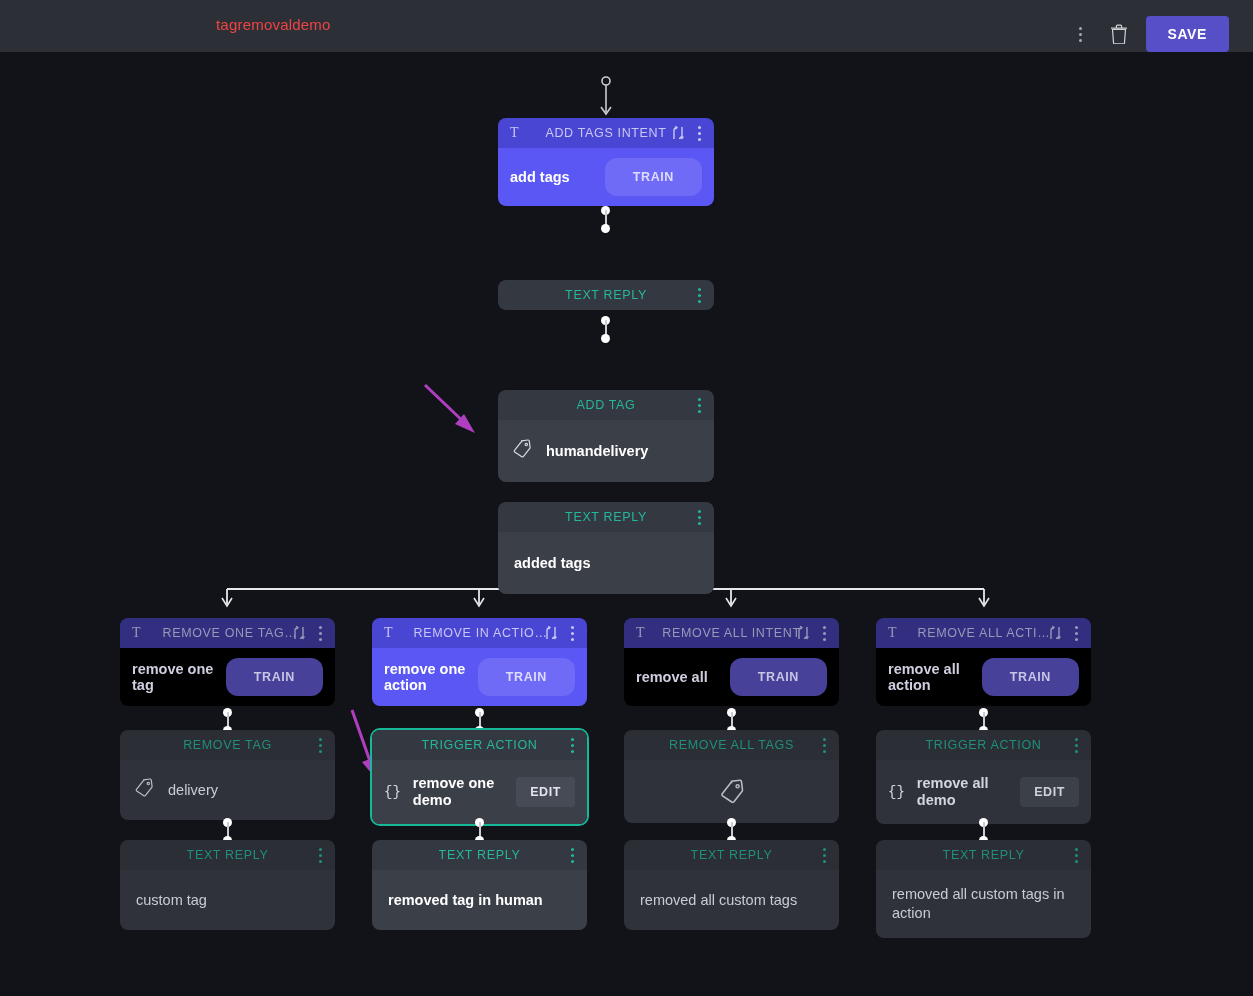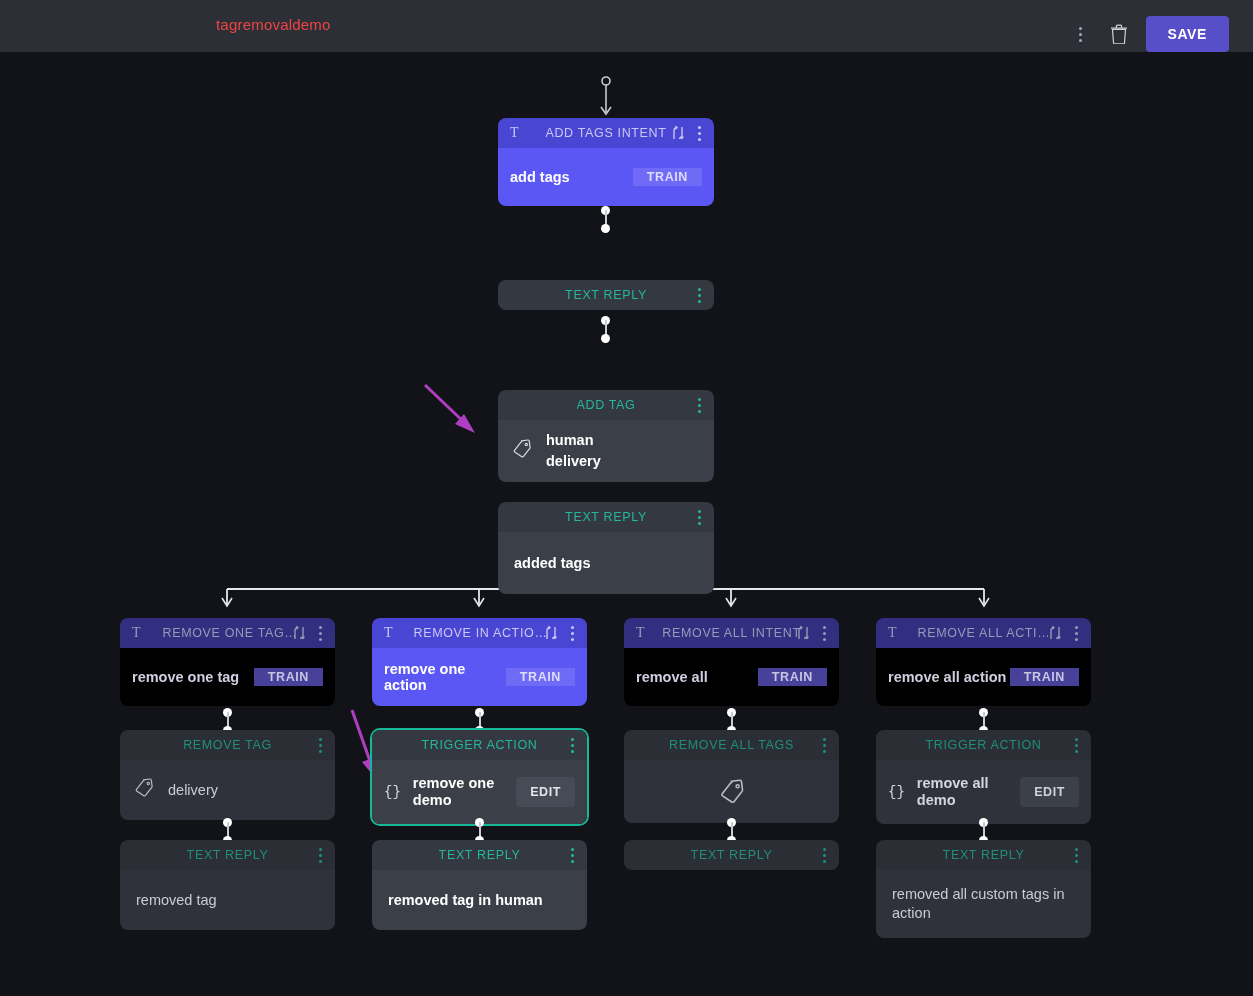--- a/index.html
+++ b/index.html
@@ -56,21 +56,21 @@
   }
   .node-body { position: relative; display: flex; align-items: center; }
 
   
   .intent .node-head { background: #4a46d4; }
   .intent .node-head .title { color: #c9c7f5; }
   .intent .node-body { background: #5b57f5; height: 58px; padding: 0 12px; }
   .intent .phrase { font-size: 14.5px; font-weight: 700; color: #ffffff; flex: 1; }
   .train-btn {
     background: #6f6bf7; color: #dedcfd;
-    border: none; border-radius: 0; height: 18px; padding: 0 14px;
+    border: none; border-radius: 12px; height: 38px; padding: 0 28px;
     font-size: 12.5px; font-weight: 700; letter-spacing: .6px;
     font-family: "Liberation Sans", sans-serif; cursor: pointer;
   }
   
   .intent.dim .node-head { background: #322e80; }
   .intent.dim .node-head .title { color: #9a98b8; }
   .intent.dim .node-body { background: #000000; }
   .intent.dim .phrase { color: #cfcfe0; }
   .intent.dim .train-btn { background: #474199; color: #c7c5e4; }
 
@@ -99,21 +99,21 @@
 
   .t-icon {
     position: absolute; left: 12px; top: 50%; transform: translateY(-50%);
     font-family: "Liberation Serif", serif; font-size: 14px; color: #c9c7f5;
   }
   .intent.dim .t-icon { color: #9a98b8; }
   .branch-icon { position: absolute; right: 28px; top: 50%; transform: translateY(-50%); display:flex; }
 
   .tagrow { display: flex; align-items: center; gap: 14px; padding: 0 14px; width: 100%; }
   .tagrow .tag-icon { flex: 0 0 auto; }
-  .tagrow .labels { display: flex; flex-direction: column; line-height: 1.42; }
+  .tagrow .labels { display: flex; line-height: 1.42; text-align: right; }
   .center-icon { width: 100%; display: flex; justify-content: center; align-items: center; }
   .brace { font-family: "Liberation Mono", monospace; font-size: 14px; color: #d8dbe2; flex: 0 0 auto; }
   .edit-btn {
     background: #464b55; color: #e3e5ea; border: none; border-radius: 4px;
     height: 30px; padding: 0 14px; font-size: 12.5px; font-weight: 700;
     letter-spacing: .6px; font-family: "Liberation Sans", sans-serif; cursor: pointer;
   }
   .dark.muted .edit-btn { background: #3c4049; color: #cfd2d8; }
   .trig-label { flex: 1; font-size: 14.5px; font-weight: 700; color: #ffffff; line-height: 1.15; }
   .dark.muted .trig-label { color: #d3d6dc; font-weight: 700; }
@@ -325,21 +325,21 @@
   <div class="node dark muted" style="left:120px; top:788px; width:215px;">
     <div class="node-head">
       <span class="title">TEXT REPLY</span>
       <span class="kebab-node">
           <i></i>
           <i></i>
           <i></i>
         </span>
     </div>
     <div class="node-body" style="height:60px; padding:0 16px;">
-      <span class="body-text">removed tag</span>
+      <span class="body-text">custom tag</span>
     </div>
   </div>
 
   <div class="node intent" style="left:372px; top:566px; width:215px;">
     <div class="node-head">
       <span class="t-icon">T</span>
       <span class="title" style="max-width:140px; margin-left:8px;">REMOVE IN ACTION INT...</span>
       <span class="branch-icon">
         <svg width="16" height="16" viewBox="0 0 16 16">
           <path d="M4 14 V5 a2.2 2.2 0 0 1 2.2 -2.2 H7" fill="none" stroke="#c9c7f5" stroke-width="1.4"></path>
@@ -455,20 +455,23 @@
 
   <div class="node dark muted" style="left:624px; top:788px; width:215px;">
     <div class="node-head">
       <span class="title">TEXT REPLY</span>
       <span class="kebab-node">
           <i></i>
           <i></i>
           <i></i>
         </span>
     </div>
+    <div class="node-body" style="height:60px; padding:0 16px;">
+      <span class="body-text">removed all custom tags</span>
+    </div>
   </div>
 
   <div class="node intent dim" style="left:876px; top:566px; width:215px;">
     <div class="node-head">
       <span class="t-icon">T</span>
       <span class="title" style="max-width:140px; margin-left:8px;">REMOVE ALL ACTION IN...</span>
       <span class="branch-icon">
         <svg width="16" height="16" viewBox="0 0 16 16">
           <path d="M4 14 V5 a2.2 2.2 0 0 1 2.2 -2.2 H7" fill="none" stroke="#9a98b8" stroke-width="1.4"></path>
           <path d="M12 2 v9 a2.2 2.2 0 0 1 -2.2 2.2 H9" fill="none" stroke="#9a98b8" stroke-width="1.4"></path>

